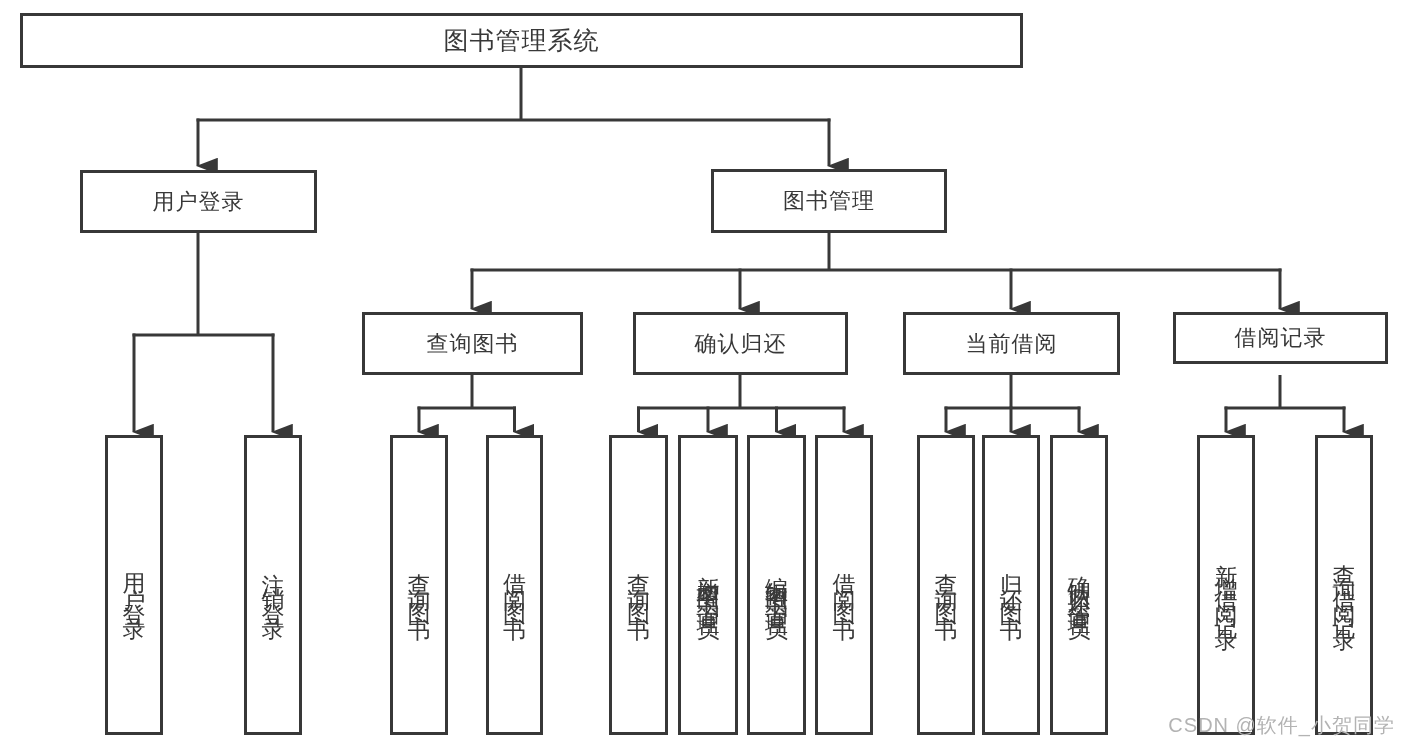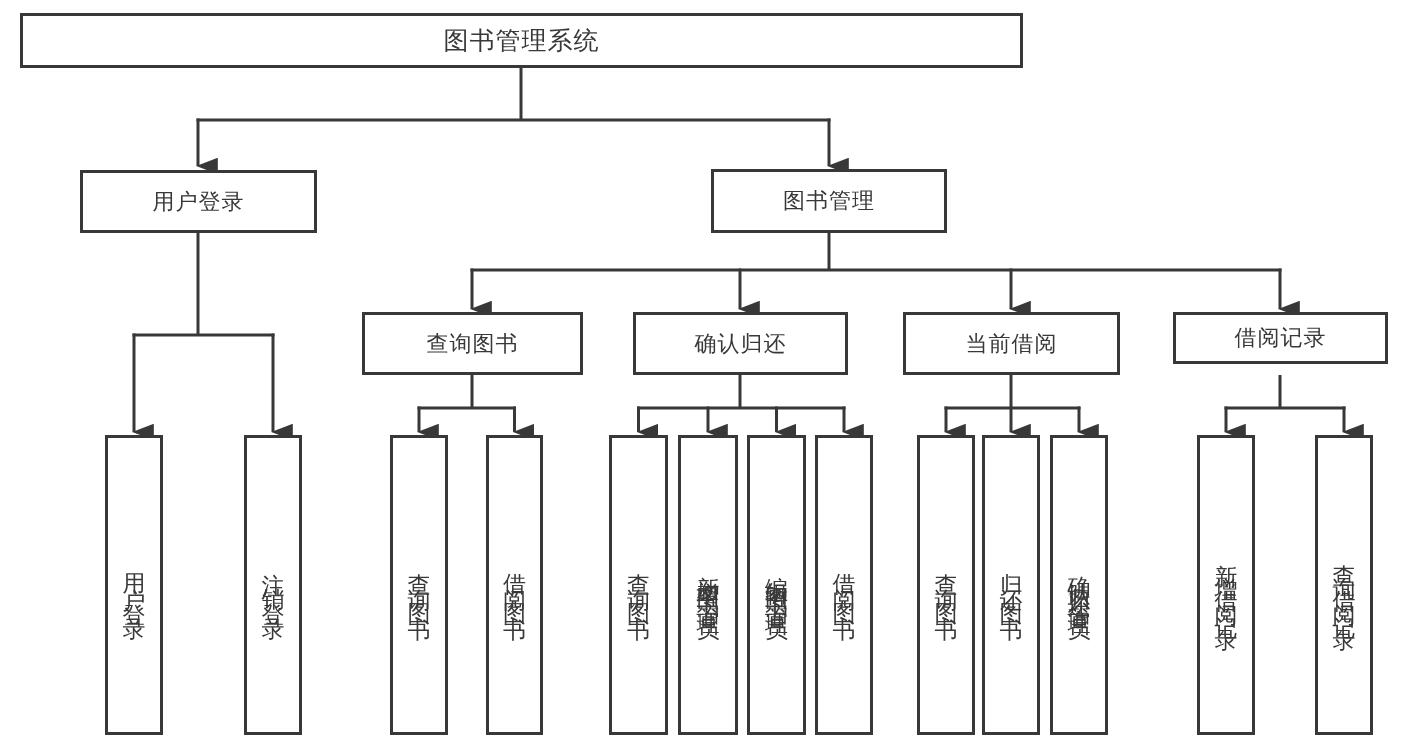--- a/index.html
+++ b/index.html
@@ -138,13 +138,14 @@
   <div class="node vnode long" style="left:747px; width:59px;">编辑图书（管理员）</div>
   <div class="node vnode" style="left:815px; width:58px;">借阅图书</div>
 
   <div class="node vnode" style="left:917px; width:58px;">查询图书</div>
   <div class="node vnode" style="left:982px; width:58px;">归还图书</div>
   <div class="node vnode long" style="left:1050px; width:58px;">确认归还（管理员）</div>
 
   <div class="node vnode mid" style="left:1197px; width:58px;">新增借阅记录</div>
   <div class="node vnode mid" style="left:1315px; width:58px;">查询借阅记录</div>
 
+  <div id="watermark">CSDN @软件_小贺同学</div>
 </div>
 
 </body></html>

